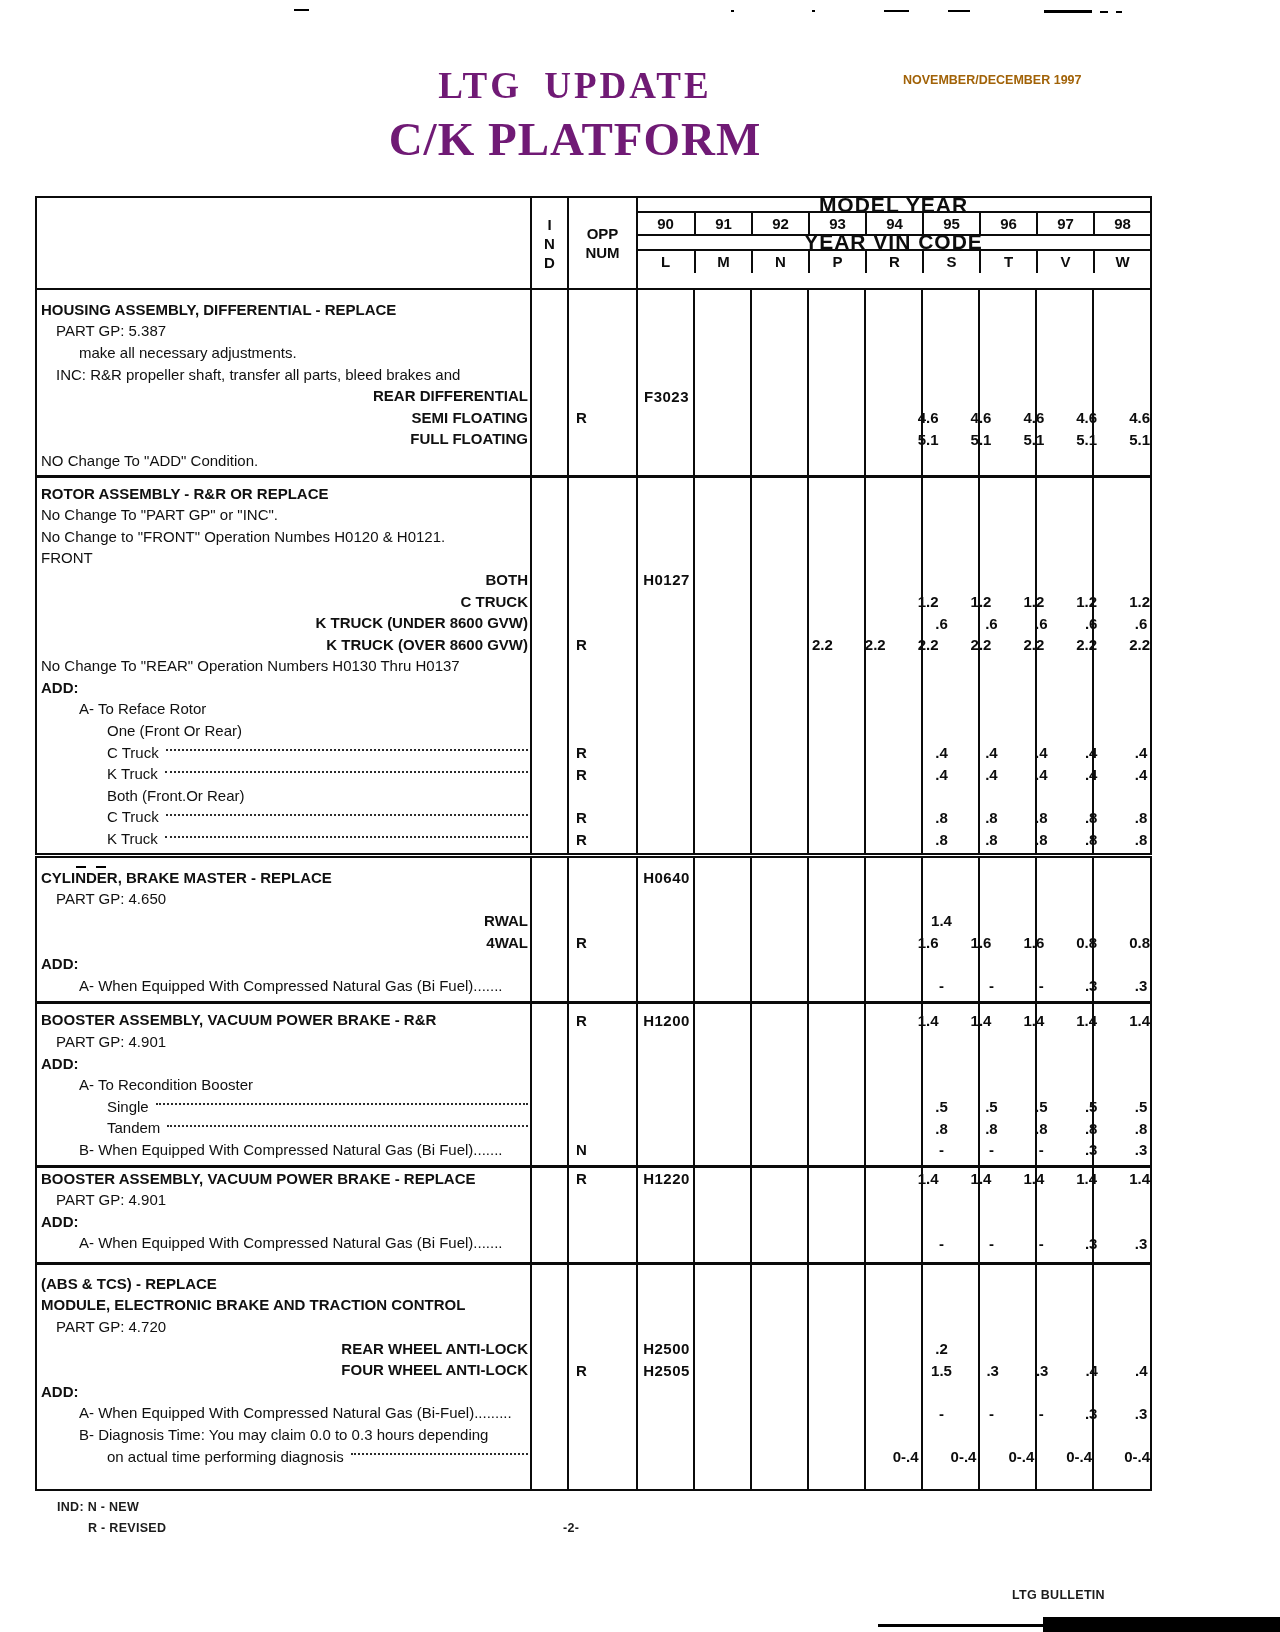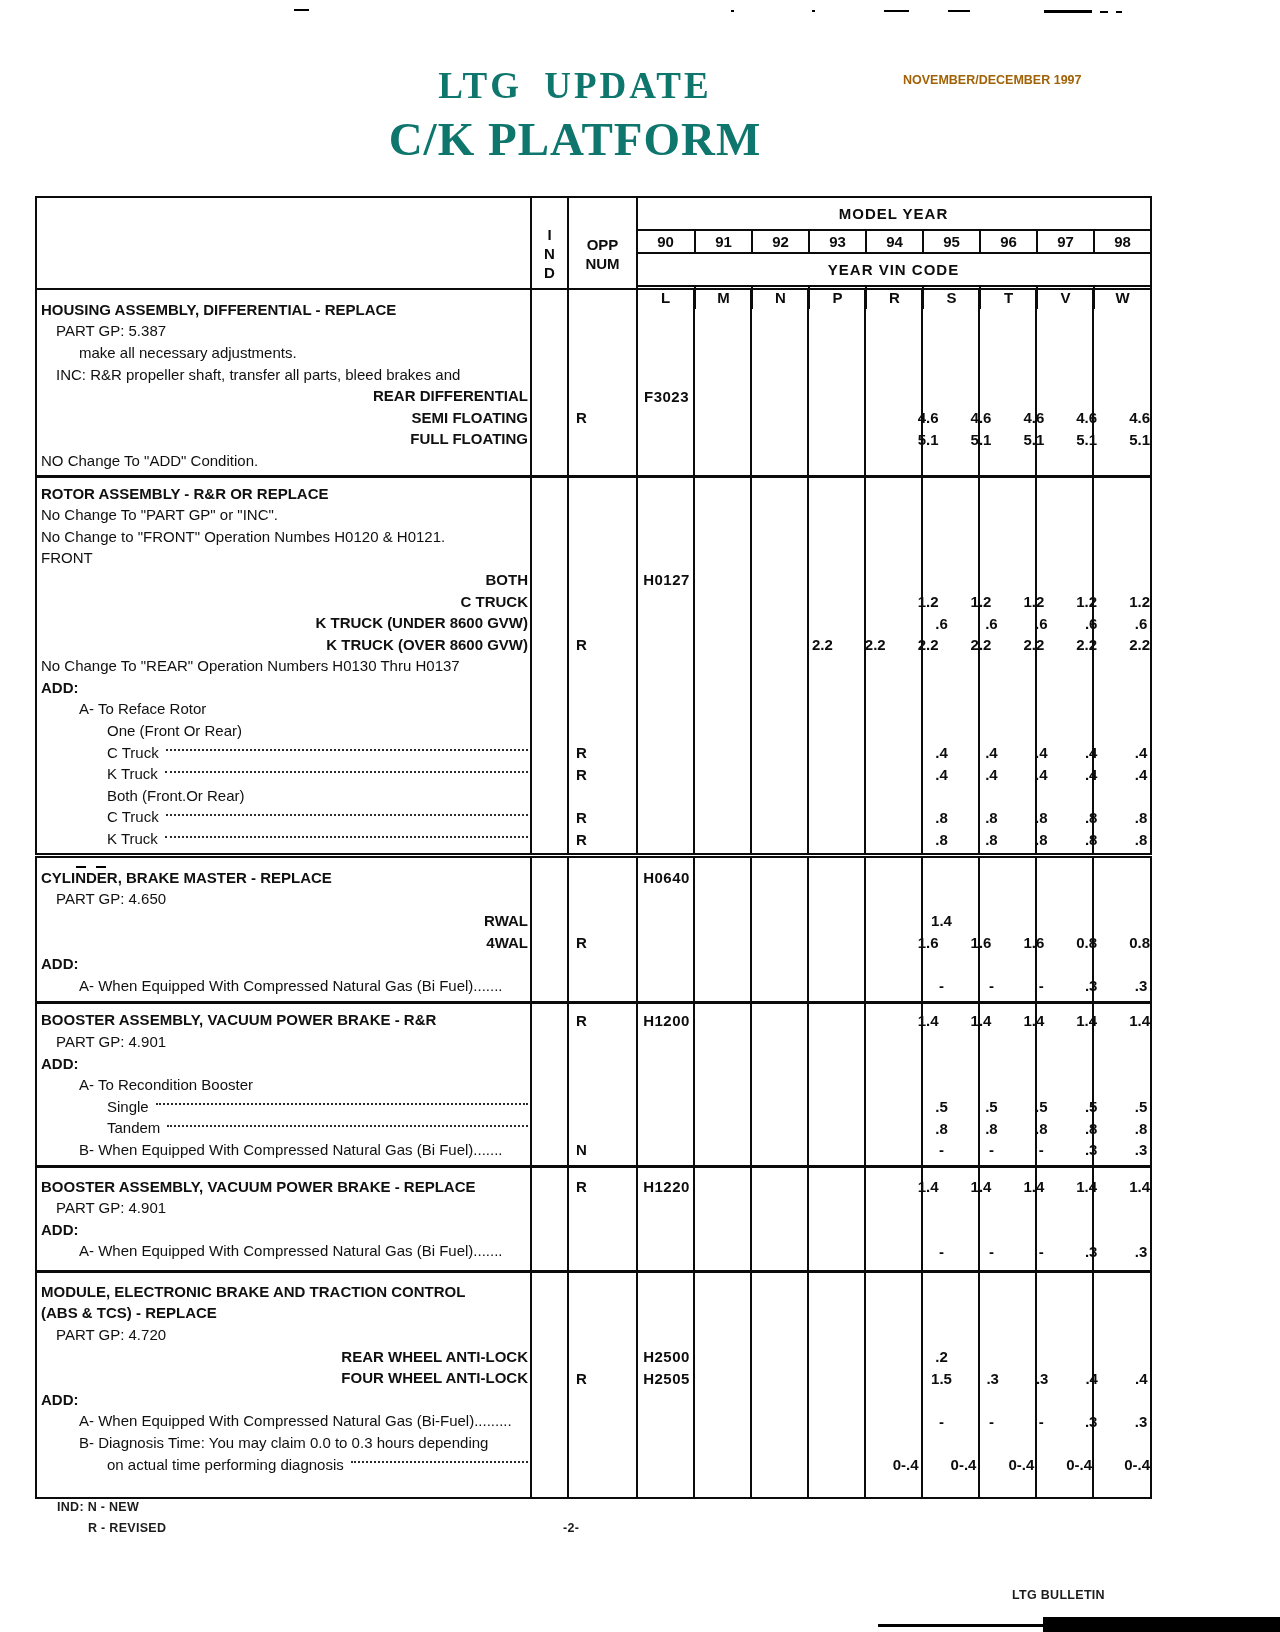--- a/index.html
+++ b/index.html
@@ -1,40 +1,40 @@
 <!DOCTYPE html>
 <html><head>
 <meta charset="utf-8">
 <style>
   html,body{margin:0;padding:0;background:#e8e8e8;}
   #page{position:relative;width:1280px;height:1632px;background:#ffffff;
         font-family:"Liberation Sans",sans-serif;color:#0d0d0d;overflow:hidden;}
 
   
   .doc-title{position:absolute;top:64px;left:0;width:1150px;text-align:center;
-             font-family:"Liberation Serif",serif;font-weight:bold;color:#0f766e;}
+             font-family:"Liberation Serif",serif;font-weight:bold;color:#701a75;}
   .doc-title .t1{font-size:37px;letter-spacing:3px;word-spacing:10px;}
   .doc-title .t2{font-size:47px;letter-spacing:1px;margin-top:5px;}
   .doc-date{position:absolute;top:73px;left:903px;font-size:12.5px;font-weight:bold;color:#a16207;}
 
   
   .tblock{position:absolute;left:35px;width:1117px;border:2px solid #0b0b0b;box-sizing:border-box;}
   #blockA{top:196px;}
   #blockB{top:856px;}
   .vline{position:absolute;width:2px;background:#0b0b0b;bottom:0;}
 
   
   .thead{display:grid;grid-template-columns:494px 37px 69px 513px;height:90px;
          border-bottom:2px solid #0b0b0b;position:relative;z-index:2;}
   .h-desc{}
   .h-ind,.h-opp{display:flex;flex-direction:column;align-items:center;justify-content:center;
                 font-weight:bold;font-size:15px;line-height:19px;}
   .h-years{display:flex;flex-direction:column;}
-  .hstrip{height:33px;box-sizing:border-box;display:flex;align-items:center;justify-content:center;
-          font-weight:bold;font-size:15px;letter-spacing:1px;}
+  .hstrip{height:15px;box-sizing:border-box;display:flex;align-items:center;justify-content:center;
+          font-weight:bold;font-size:21px;letter-spacing:1px;}
   .hstrip.b{border-bottom:2px solid #0b0b0b;}
   .hgrid{display:grid;grid-template-columns:repeat(9,1fr);height:22.5px;box-sizing:border-box;}
   .hgrid.b{border-bottom:2px solid #0b0b0b;}
   .hcell{display:flex;align-items:center;justify-content:center;font-weight:bold;font-size:15px;
          border-left:2px solid #0b0b0b;box-sizing:border-box;}
   .hcell:first-child{border-left:none;}
 
   
   .section{position:relative;z-index:2;}
   .section + .section{border-top:3px solid #0b0b0b;}
@@ -49,21 +49,21 @@
         font-size:15px;box-sizing:border-box;}
   .cind{font-weight:bold;}
   .copp{font-weight:bold;letter-spacing:.5px;}
   .cval{font-weight:600;}
 
   
   #s1{padding-top:9px;padding-bottom:3px;}
   #s2{padding-top:5px;padding-bottom:3px;}
   #s3{padding-top:9px;padding-bottom:4px;}
   #s4{padding-top:6px;padding-bottom:4px;}
-  #s5{padding-top:8px;padding-bottom:8px;}
+  #s5{padding-top:0;padding-bottom:8px;}
   #s6{padding-top:8px;padding-bottom:22px;}
 
   
   .foot{position:absolute;font-size:12.5px;font-weight:600;color:#1c1c1c;letter-spacing:.3px;}
   #f-leg1{left:57px;top:1500px;}
   #f-leg2{left:88px;top:1521px;}
   #f-page{left:563px;top:1521px;}
   #f-bull{left:992px;top:1588px;margin-left:20px;}
 
   .artifact{position:absolute;background:#000;}
@@ -818,37 +818,37 @@
           <div class="cval">-</div>
           <div class="cval">-</div>
           <div class="cval">-</div>
           <div class="cval">.3</div>
           <div class="cval">.3</div>
         </div>
       </div>
       <div class="section" id="s6">
         <div class="trow">
           <div class="desc bold">
+            <span class="lbl">(ABS &amp; TCS) - REPLACE</span>
+          </div>
+          <div class="cind"></div>
+          <div class="copp"></div>
+          <div class="cval"></div>
+          <div class="cval"></div>
+          <div class="cval"></div>
+          <div class="cval"></div>
+          <div class="cval"></div>
+          <div class="cval"></div>
+          <div class="cval"></div>
+          <div class="cval"></div>
+          <div class="cval"></div>
+        </div>
+        <div class="trow">
+          <div class="desc bold">
             <span class="lbl">MODULE, ELECTRONIC BRAKE AND TRACTION CONTROL</span>
-          </div>
-          <div class="cind"></div>
-          <div class="copp"></div>
-          <div class="cval"></div>
-          <div class="cval"></div>
-          <div class="cval"></div>
-          <div class="cval"></div>
-          <div class="cval"></div>
-          <div class="cval"></div>
-          <div class="cval"></div>
-          <div class="cval"></div>
-          <div class="cval"></div>
-        </div>
-        <div class="trow">
-          <div class="desc bold">
-            <span class="lbl">(ABS &amp; TCS) - REPLACE</span>
           </div>
           <div class="cind"></div>
           <div class="copp"></div>
           <div class="cval"></div>
           <div class="cval"></div>
           <div class="cval"></div>
           <div class="cval"></div>
           <div class="cval"></div>
           <div class="cval"></div>
           <div class="cval"></div>

